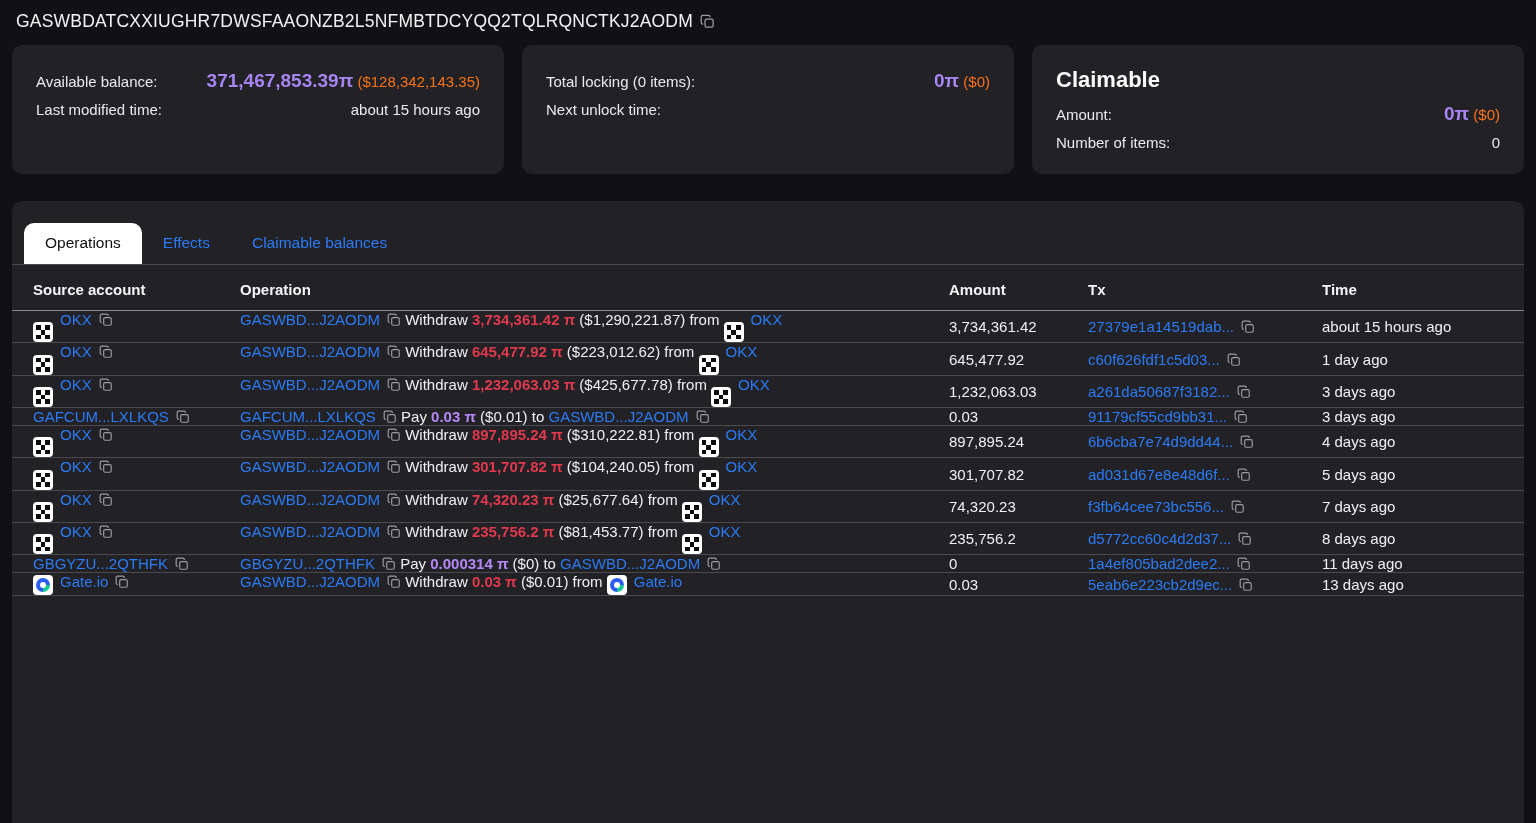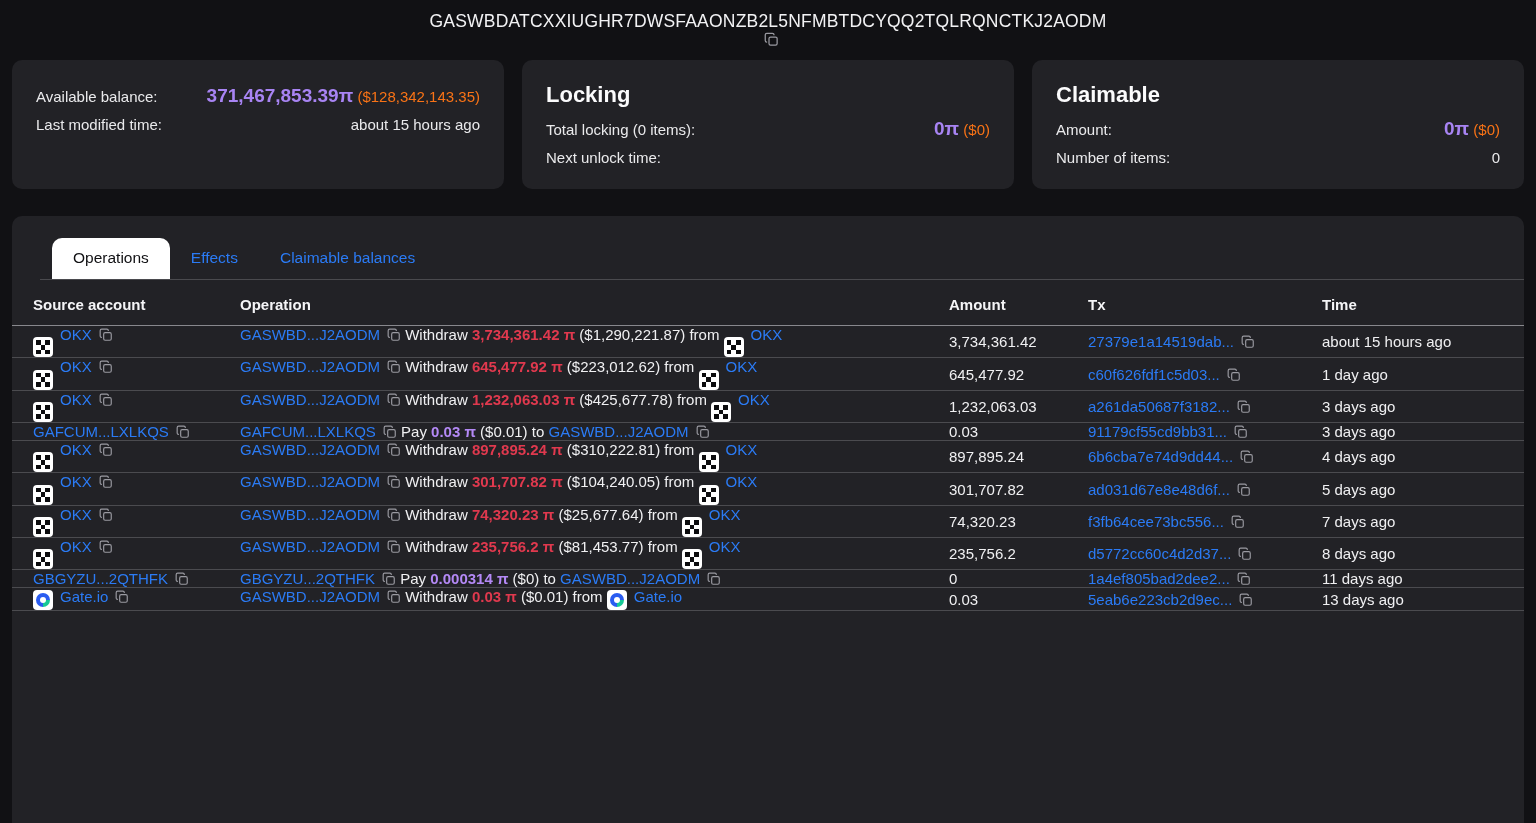--- a/index.html
+++ b/index.html
@@ -5,31 +5,31 @@
   * { box-sizing: border-box; }
   html,body { margin:0; padding:0; }
   body {
     width:1536px; height:823px; overflow:hidden;
     background:#111114;
     font-family:"Liberation Sans", sans-serif;
     color:#ececee;
     -webkit-font-smoothing:antialiased;
   }
   
-  .page-header { padding:11px 16px 9px; font-size:17.5px; color:#f2f2f4; letter-spacing:.2px; display:flex; align-items:center;flex-direction:column; }
+  .page-header { padding:11px 16px 9px; font-size:17.5px; color:#f2f2f4; letter-spacing:.2px; display:flex; align-items:center; }
   
   .cards { display:flex; gap:18px; margin:4px 12px 0; }
   .card { flex:1; background:#222226; border-radius:10px; padding:16px 24px 20px; }
   .card h2 { margin:6px 0 10px; font-size:22px; font-weight:600; color:#fbfbfc; }
   .card-row { display:flex; justify-content:space-between; align-items:baseline; margin-top:9px; font-size:15px; color:#eaeaec; min-height:20px; }
   .pi-big { font-size:19px; font-weight:700; color:var(--purple); }
   .usd { font-size:15px; font-weight:400; color:#f97316; }
   
   .main-card { margin:27px 12px 0; background:#222226; border-radius:10px; height:660px; }
-  .tabs { display:flex; padding:22px 24px 0 12px; border-bottom:1px solid #4a4a4e;margin-left:28px; }
+  .tabs { display:flex; padding:22px 24px 0 12px; border-bottom:1px solid #4a4a4e; }
   .tab { padding:11px 21px 12px; font-size:15.5px; color:var(--blue); cursor:pointer; border-radius:10px 10px 0 0; }
   .tab.active { background:#ffffff; color:#101013; }
   
   table { width:100%; border-collapse:collapse; table-layout:fixed; font-size:15px; }
   th { text-align:left; font-weight:700; color:#f5f5f7; padding:16px 0 12px; border-bottom:1px solid #88888d; white-space:nowrap; }
   td { padding:0 0; border-bottom:1px solid #4b4b4f; white-space:nowrap; overflow:hidden; color:#f0f0f2; }
   th:first-child, td:first-child { padding-left:21px; }
   .lnk { color:var(--blue); cursor:pointer; text-decoration:none; }
   .op-amount { font-weight:700; }
   .op-amount.withdraw { color:var(--red); }
@@ -69,21 +69,20 @@
         <span class="pi-big">371,467,853.39π</span>
         <span class="usd">($128,342,143.35)</span>
       </span>
     </div>
     <div class="card-row">
       <span>Last modified time:</span>
       <span>about 15 hours ago</span>
     </div>
   </div>
   <div class="card">
-    <h2>Locking</h2>
     <div class="card-row">
       <span>Total locking (0 items):</span>
       <span>
         <span class="pi-big">0π</span>
         <span class="usd">($0)</span>
       </span>
     </div>
     <div class="card-row">
       <span>Next unlock time:</span>
       <span></span>

